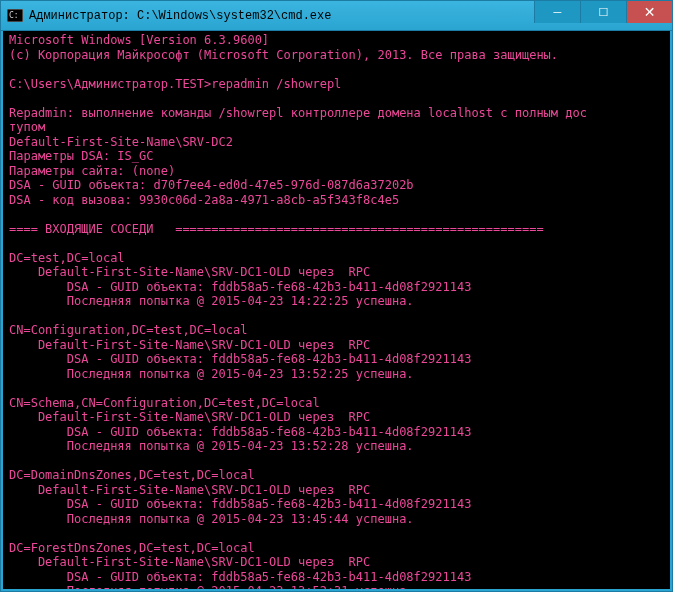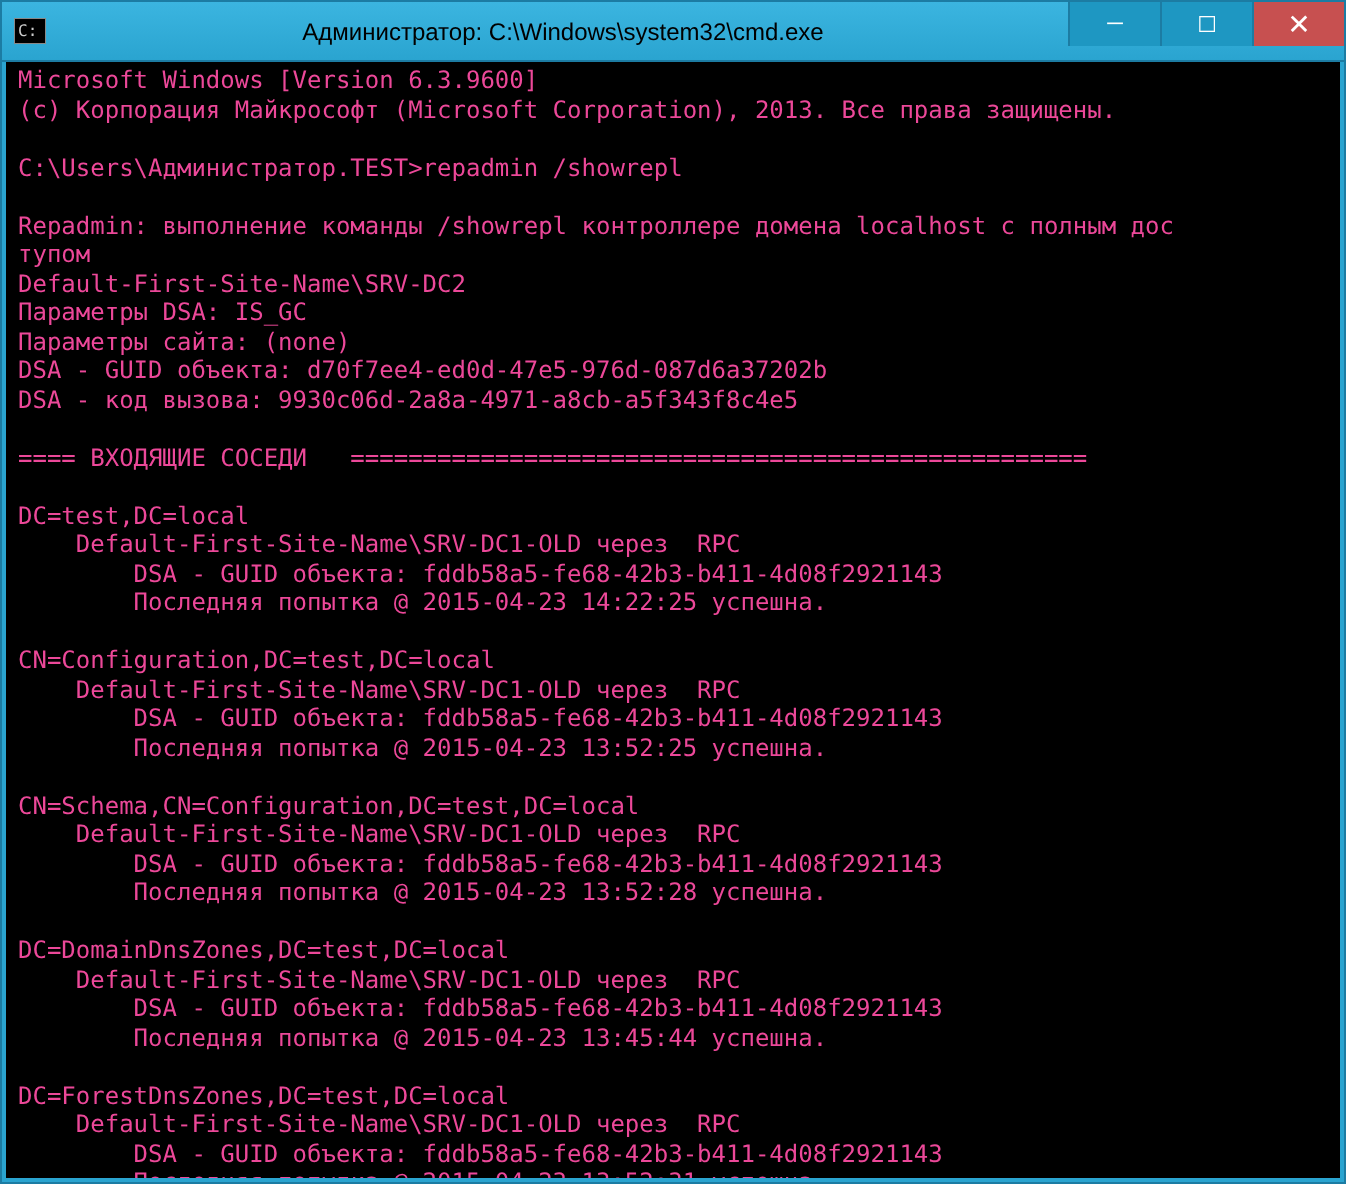--- a/index.html
+++ b/index.html
@@ -30,25 +30,26 @@
   }
   .title-icon {
     width: 28px;
     display: flex;
     align-items: center;
     justify-content: center;
   }
   .title-icon svg { width: 16px; height: 13px; }
   .title-text {
     flex: 1;
-    text-align: center;
+    text-align: left;
     color: #000;
     font-size: 12px;
     white-space: nowrap;
     overflow: hidden;
+    font-family: Liberation Mono, monospace;
   }
   .win-controls {
     display: flex;
     height: 22px;
     align-self: flex-start;
   }
   .win-btn {
     width: 46px;
     height: 22px;
     display: flex;

